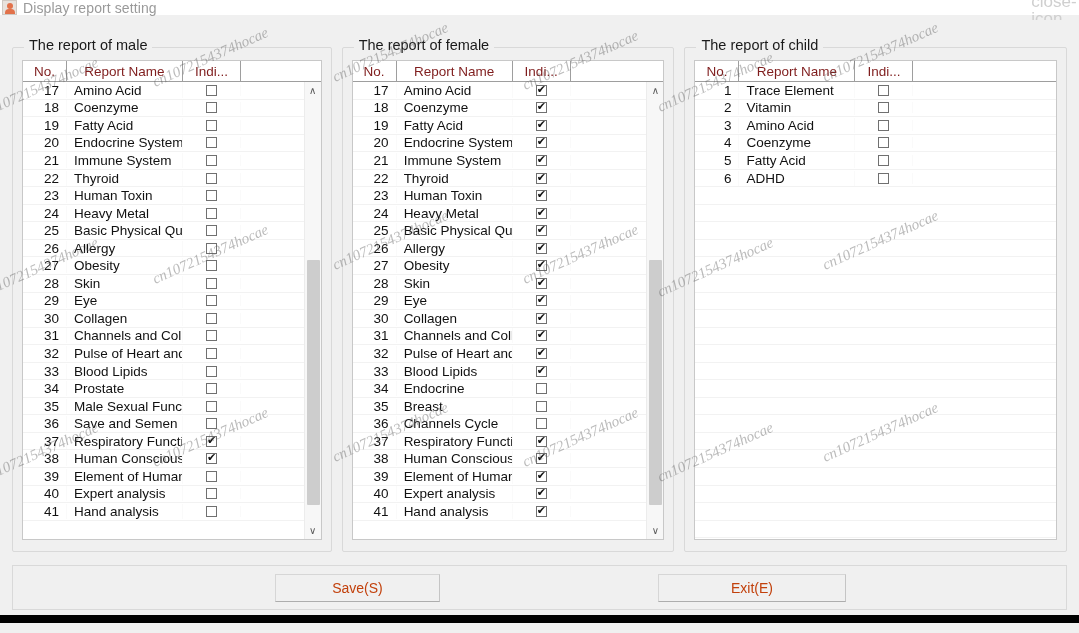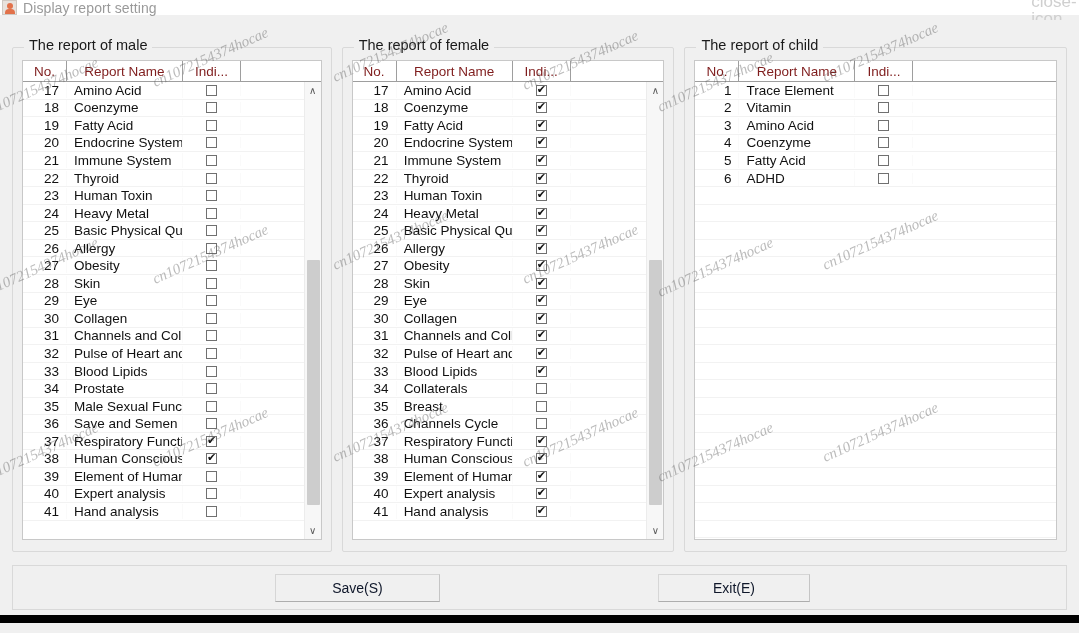--- a/index.html
+++ b/index.html
@@ -142,24 +142,24 @@
   
   #btnbar {
     position:absolute; left:12px; top:545px; width:1055px; height:45px;
     border:1px solid #d9d9d9; background:#f0f0f0;
   }
   .btn {
     position:absolute; top:8px; height:28px;
     background:#f0f0f0; border:1px solid #d6d6d6;
     border-bottom:1px solid #adadad; border-right:1px solid #c5c5c5;
     display:flex; align-items:center; justify-content:center;
-    font-size:14px; color:#0f172a; cursor:default;
+    font-size:14px; color:#c2410c; cursor:default;
   }
   #btn-save { left:262px; width:165px; }
-  #btn-exit { left:645px; width:152px; }
+  #btn-exit { left:645px; width:188px; }
 
   
   #wm-layer {
     position:absolute; left:0; top:0; width:1079px; height:633px;
     pointer-events:none; z-index:50; overflow:hidden;
   }
   .wm {
     position:absolute; white-space:nowrap;
     font-family:"Liberation Serif", serif;
     font-size:15px; color:rgba(90,90,90,.42);
@@ -542,21 +542,21 @@
             <div class="row">
               <div class="c-no">33</div>
               <div class="c-name">Blood Lipids</div>
               <div class="c-ind">
                 <span class="cb on"></span>
               </div>
               <div class="c-fill"></div>
             </div>
             <div class="row">
               <div class="c-no">34</div>
-              <div class="c-name">Collaterals</div>
+              <div class="c-name">Endocrine</div>
               <div class="c-ind">
                 <span class="cb"></span>
               </div>
               <div class="c-fill"></div>
             </div>
             <div class="row">
               <div class="c-no">35</div>
               <div class="c-name">Breast</div>
               <div class="c-ind">
                 <span class="cb"></span>

